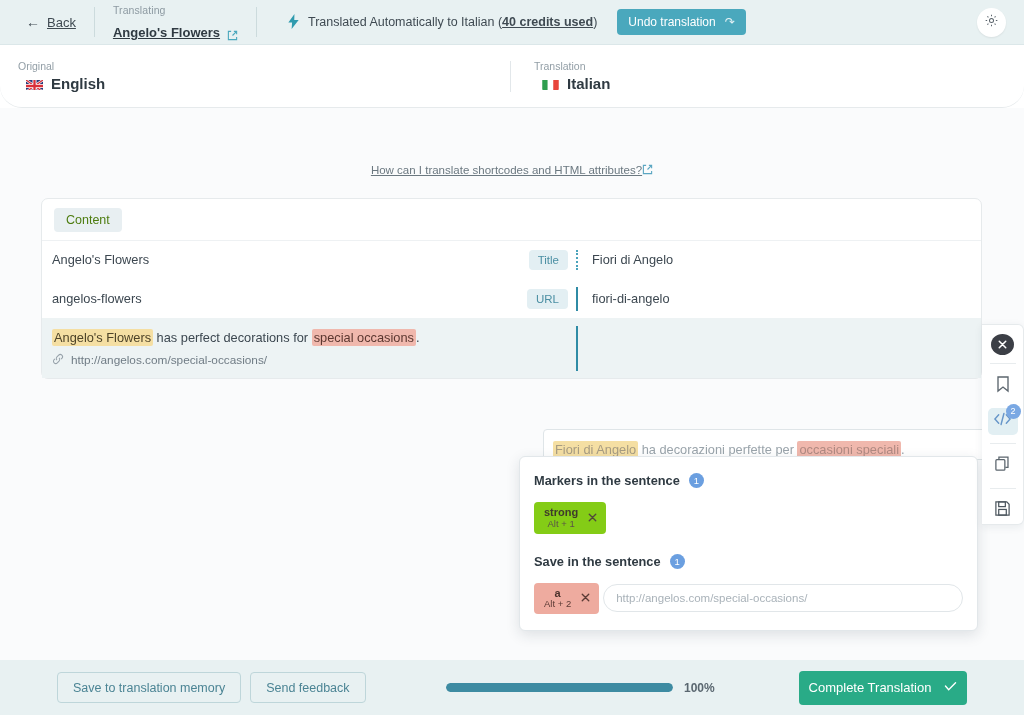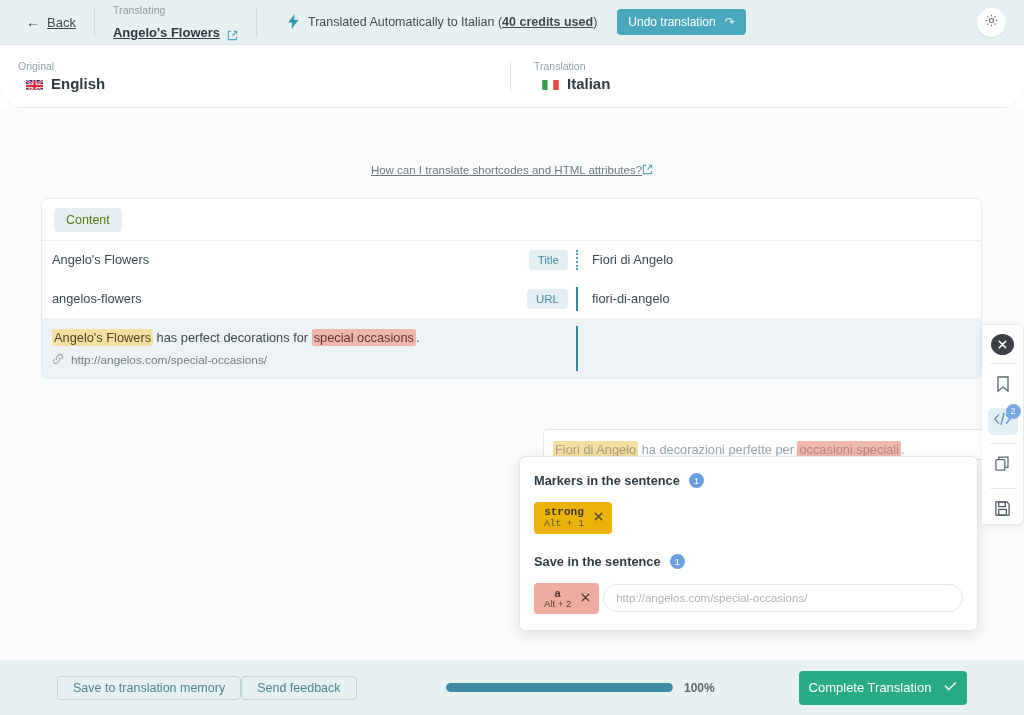--- a/index.html
+++ b/index.html
@@ -165,21 +165,21 @@
   .pop-title .t { font-size: 12.8px; color: #2f3a42; font-weight: bold; }
   .count-pill {
     width: 15px; height: 15px; border-radius: 50%; background: #6b9fe0;
     color: #ffffff; font-size: 9.5px; display: flex; align-items: center; justify-content: center;
   }
   .chip-row { display: flex; align-items: center; gap: 10px; margin-bottom: 20px; }
   .tag-chip {
     display: flex; align-items: center; gap: 10px;
     border-radius: 4px; padding: 4px 9px 4px 10px; cursor: pointer;
   }
-  .tag-chip.amber { background: #eab308; font-family: Liberation Mono, monospace; }
+  .tag-chip.amber { background: #84cc16; }
   .tag-chip.salmon{ background: #eeab9f; }
   .tag-chip .stack { display: flex; flex-direction: column; align-items: center; line-height: 1.15; }
   .tag-chip .nm { font-size: 11px; font-weight: bold; color: #3f3a2c; }
   .tag-chip .ky { font-size: 9.5px; color: #5a5447; }
   .tag-chip.salmon .nm { color: #4c322c; }
   .tag-chip.salmon .ky { color: #5c3b35; }
   .chip-x { font-size: 11px; color: #50483b; }
   .link-input {
     flex: 1; height: 28px; background: #ffffff; border: 1px solid #e1e6e9;
     border-radius: 14px; display: flex; align-items: center; padding: 0 12px;
@@ -217,26 +217,26 @@
     width: 15px; height: 15px; border-radius: 50%; background: #7aa8e3;
     color: #ffffff; font-size: 9px; display: flex; align-items: center; justify-content: center;
   }
 
   
   .footer {
     position: absolute; left: 0; top: 660px; width: 1024px; height: 55px;
     background: #e8f1f2; display: flex; align-items: center;
   }
   .ghost-btn {
-    height: 24px; border: 1px solid #bed6da; background: transparent;
+    height: 31px; border: 1px solid #bed6da; background: transparent;
     color: #4b8494; font-size: 12.5px; border-radius: 4px; padding: 0 15px;
     cursor: pointer; font-family: "Liberation Sans", sans-serif;
   }
   .ghost-btn.first { margin-left: 57px; }
-  .ghost-btn.second { margin-left: 0; }
+  .ghost-btn.second { margin-left: 9px; }
   .progress-wrap { position: absolute; left: 446px; display: flex; align-items: center; gap: 11px; }
   .progress-track { width: 227px; height: 9px; border-radius: 5px; background: #d3e2e5; overflow: hidden; }
   .progress-fill { height: 9px; border-radius: 5px; background: #3d8ba2; }
   .progress-pct { font-size: 12px; color: #5a6770; font-weight: bold; }
   .complete-btn {
     position: absolute; left: 799px; width: 168px; height: 34px;
     background: #29ab87; color: #ffffff; border: none; border-radius: 4px;
     font-size: 13px; display: flex; align-items: center; justify-content: center; gap: 13px;
     cursor: pointer; font-family: "Liberation Sans", sans-serif;
   }

